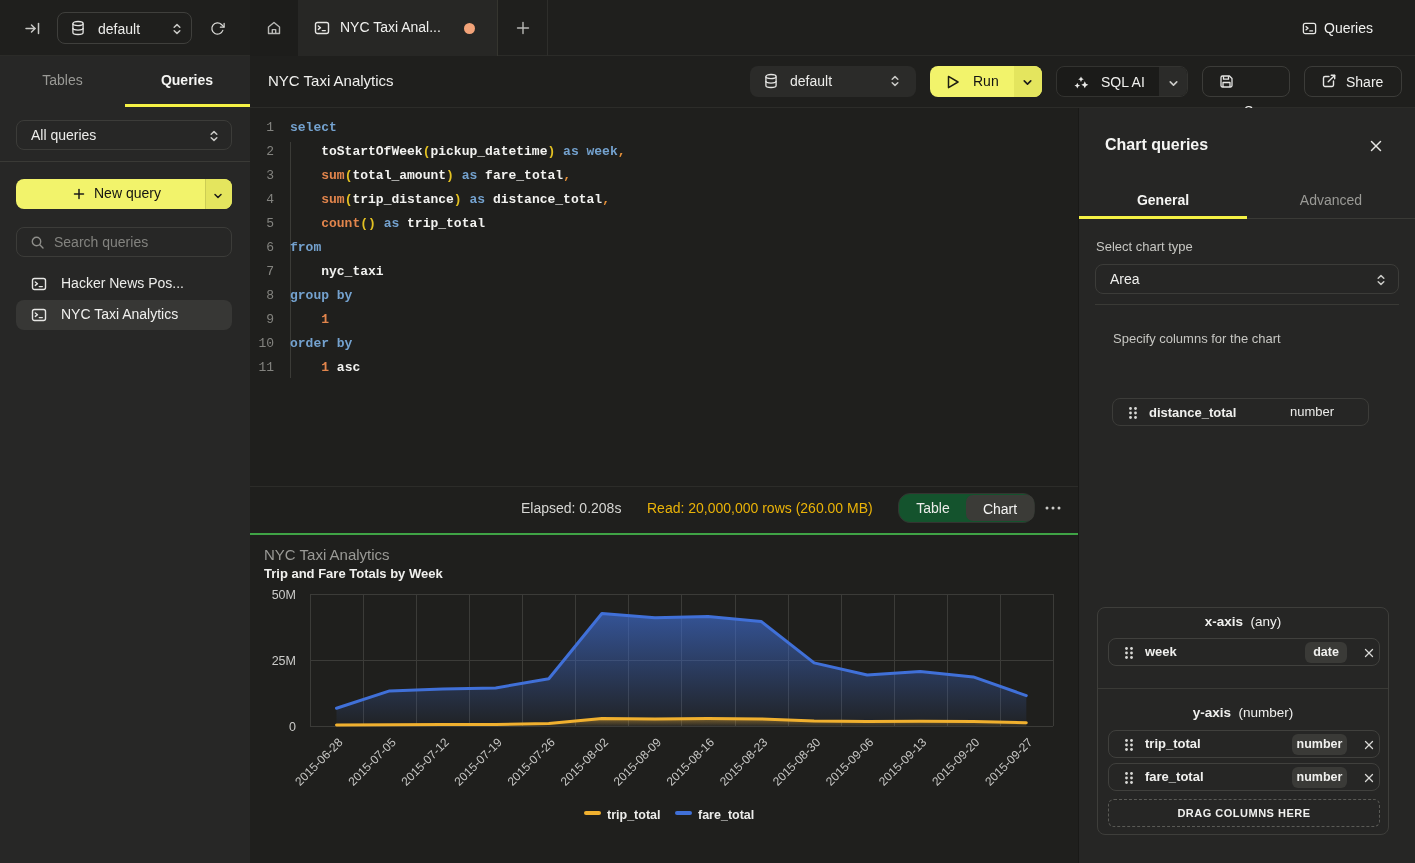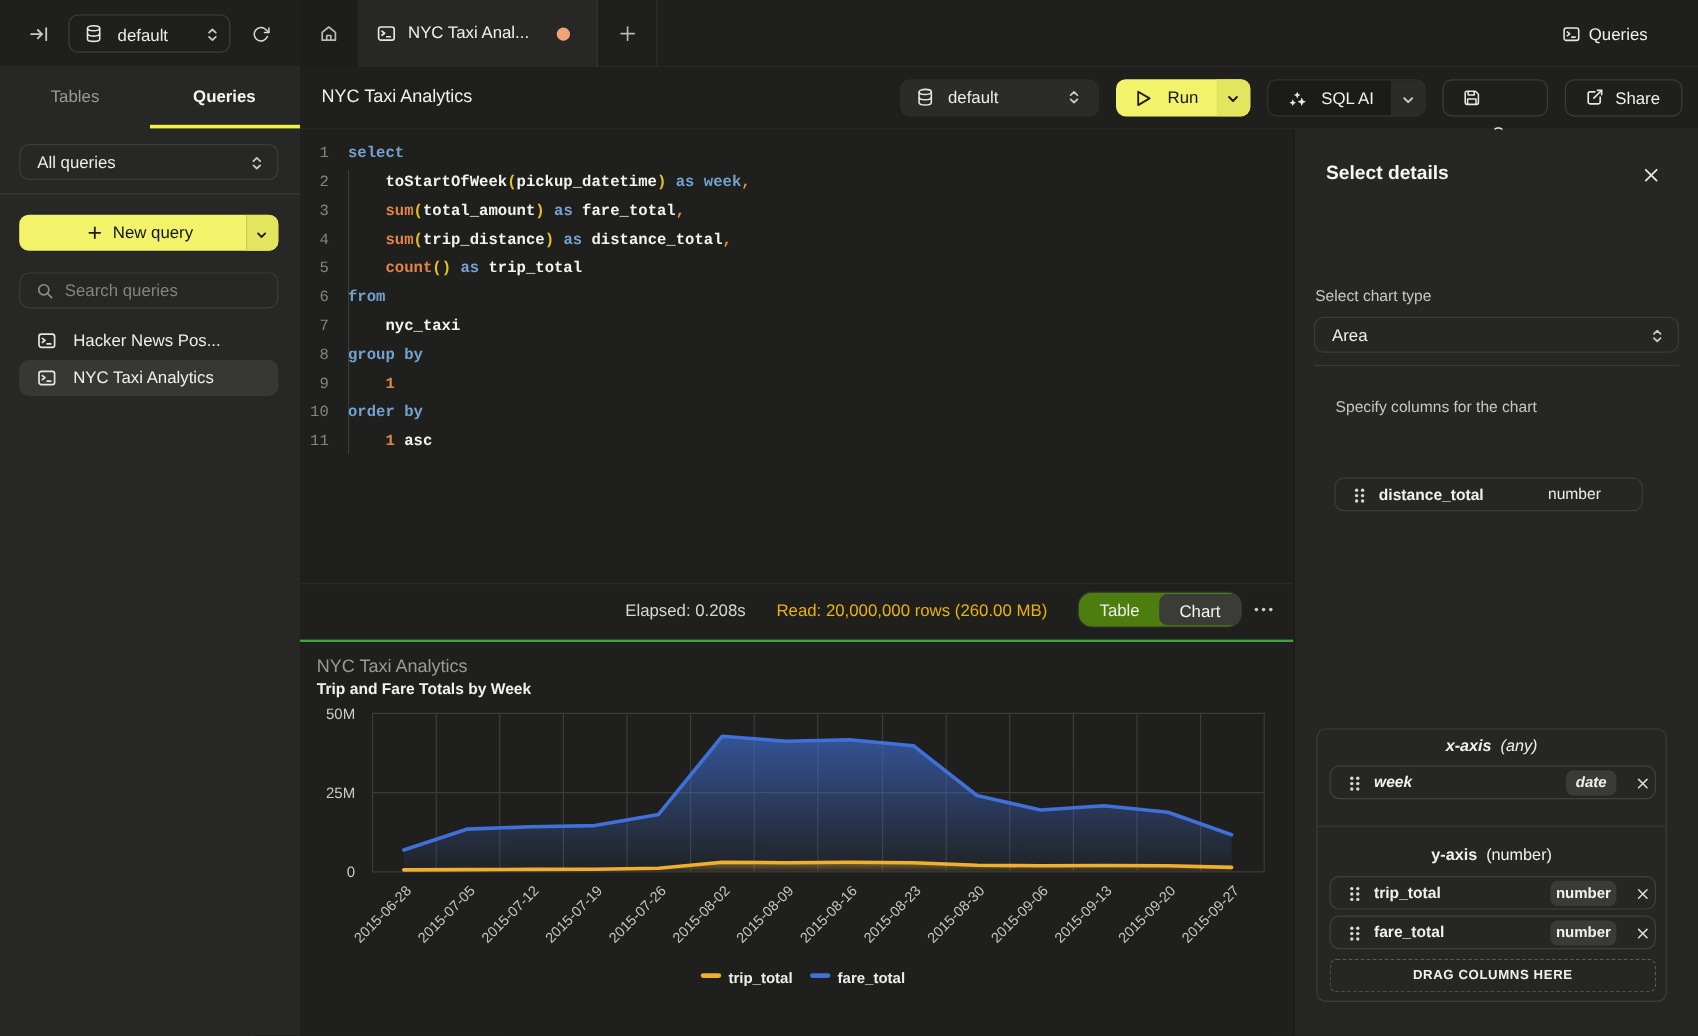--- a/index.html
+++ b/index.html
@@ -233,21 +233,21 @@
     nyc_taxi
 <span style="color:#74a2cf;">group by</span>
     <span style="color:#e2854c;">1</span>
 <span style="color:#74a2cf;">order by</span>
     <span style="color:#e2854c;">1</span> asc</pre>
   </div>
 
   <div class="abs" id="results" style="left:250px;top:488px;width:828px;height:45px;background:#1f1f1d;">
     <span class="abs" style="left:271px;top:12px;font-size:14px;color:#d6d6d3;">Elapsed: 0.208s</span>
     <span class="abs" style="left:397px;top:12px;font-size:14px;color:#eab308;">Read: 20,000,000 rows (260.00 MB)</span>
-    <div class="abs" style="left:648px;top:5px;width:137px;height:30px;border:1px solid #343431;border-radius:12px;background:#4d7c0f;">
+    <div class="abs" style="left:648px;top:5px;width:137px;height:30px;border:1px solid #343431;border-radius:12px;background:#14532d;">
       <span class="abs" style="left:0px;top:6px;width:68px;text-align:center;font-size:14px;color:#ececea;">Table</span>
       <div class="abs" style="left:67px;top:1px;width:68px;height:26px;background:#3b3b37;border-radius:7px;"></div>
       <span class="abs" style="left:67px;top:7px;width:68px;text-align:center;font-size:14px;color:#f5f5f3;">Chart</span>
     </div>
     <svg class="abs" style="left:795px;top:15px;" width="16" height="10" viewBox="0 0 16 10">
       <g fill="#c9c9c6">
         <circle cx="2" cy="5" r="1.5"></circle>
           <circle cx="8" cy="5" r="1.5"></circle>
           <circle cx="14" cy="5" r="1.5"></circle>
       </g>
@@ -317,28 +317,33 @@
       </g>
 
       <rect x="334" y="276" width="17" height="4" rx="2" fill="#f0b02f"></rect>
       <text x="357" y="284" font-size="12.5" font-weight="bold" fill="#ececea">trip_total</text>
       <rect x="425" y="276" width="17" height="4" rx="2" fill="#4070d8"></rect>
       <text x="448" y="284" font-size="12.5" font-weight="bold" fill="#ececea">fare_total</text>
     </svg>
   </div>
 
   <div class="abs" id="rightpanel" style="left:1078px;top:108px;width:337px;height:755px;background:#262625;border-left:1px solid #191917;">
-    <span class="abs" style="left:26px;top:28px;font-size:16px;font-weight:bold;color:#f5f5f3;">Select details</span>
+    <span class="abs" style="left:26px;top:28px;font-size:16px;font-weight:bold;color:#f5f5f3;">Chart queries</span>
     <svg class="abs" style="left:290px;top:31px;" width="14" height="14" viewBox="0 0 14 14">
       <g stroke="#e6e6e4" stroke-width="1.5" stroke-linecap="round">
         <line x1="2.5" y1="2.5" x2="11.5" y2="11.5"></line>
           <line x1="11.5" y1="2.5" x2="2.5" y2="11.5"></line>
       </g>
     </svg>
 
+    <div class="abs" style="left:0;top:71px;width:337px;height:40px;border-bottom:1px solid #3a3a36;">
+      <span class="abs" style="left:0;top:13px;width:168px;text-align:center;font-size:14px;color:#f5f5f3;font-weight:bold;">General</span>
+      <span class="abs" style="left:168px;top:13px;width:168px;text-align:center;font-size:14px;color:#9a9a96;">Advanced</span>
+      <div class="abs" style="left:0px;top:37px;width:168px;height:3px;background:#f5f245;"></div>
+    </div>
     <span class="abs" style="left:17px;top:131px;font-size:13px;color:#c6c6c2;">Select chart type</span>
     <div class="abs" style="left:16px;top:156px;width:304px;height:30px;border:1px solid #3c3c39;border-radius:8px;">
       <span class="abs" style="left:14px;top:6px;font-size:14px;color:#f0f0ee;">Area</span>
       <svg class="abs" style="left:278px;top:8px;" width="14" height="14" viewBox="0 0 14 14">
         <g stroke="#c9c9c6" stroke-width="1.5" fill="none" stroke-linecap="round" stroke-linejoin="round">
           <polyline points="4.2,5.2 7,2.6 9.8,5.2"></polyline>
           <polyline points="4.2,8.8 7,11.4 9.8,8.8"></polyline>
         </g>
       </svg>
     </div>
@@ -353,21 +358,21 @@
             <circle cx="8.5" cy="7" r="1.4"></circle>
           <circle cx="3.5" cy="11.5" r="1.4"></circle>
             <circle cx="8.5" cy="11.5" r="1.4"></circle>
         </g>
       </svg>
       <span class="abs" style="left:36px;top:6px;font-size:13px;font-weight:bold;color:#f0f0ee;">distance_total</span>
       <span class="abs" style="left:177px;top:5px;font-size:13px;color:#ececea;">number</span>
     </div>
 
     <div class="abs" style="left:18px;top:499px;width:292px;height:228px;border:1px solid #3e3e3b;border-radius:8px;">
-      <div class="abs" style="left:0;top:0;width:290px;height:80px;font-style:italic;">
+      <div class="abs" style="left:0;top:0;width:290px;height:80px;">
         <span class="abs" style="left:0;top:6px;width:290px;text-align:center;font-size:13.5px;color:#f0f0ee;"><b>x-axis</b> &nbsp;(any)</span>
         <div class="abs" style="left:10px;top:30px;width:272px;height:28px;border:1px solid #40403d;border-radius:8px;">
           <svg class="abs" style="left:14px;top:7px;" width="12" height="14" viewBox="0 0 12 14">
             <g fill="#d9d9d6">
               <circle cx="3.5" cy="2.5" r="1.4"></circle>
                 <circle cx="8.5" cy="2.5" r="1.4"></circle>
               <circle cx="3.5" cy="7" r="1.4"></circle>
                 <circle cx="8.5" cy="7" r="1.4"></circle>
               <circle cx="3.5" cy="11.5" r="1.4"></circle>
                 <circle cx="8.5" cy="11.5" r="1.4"></circle>

